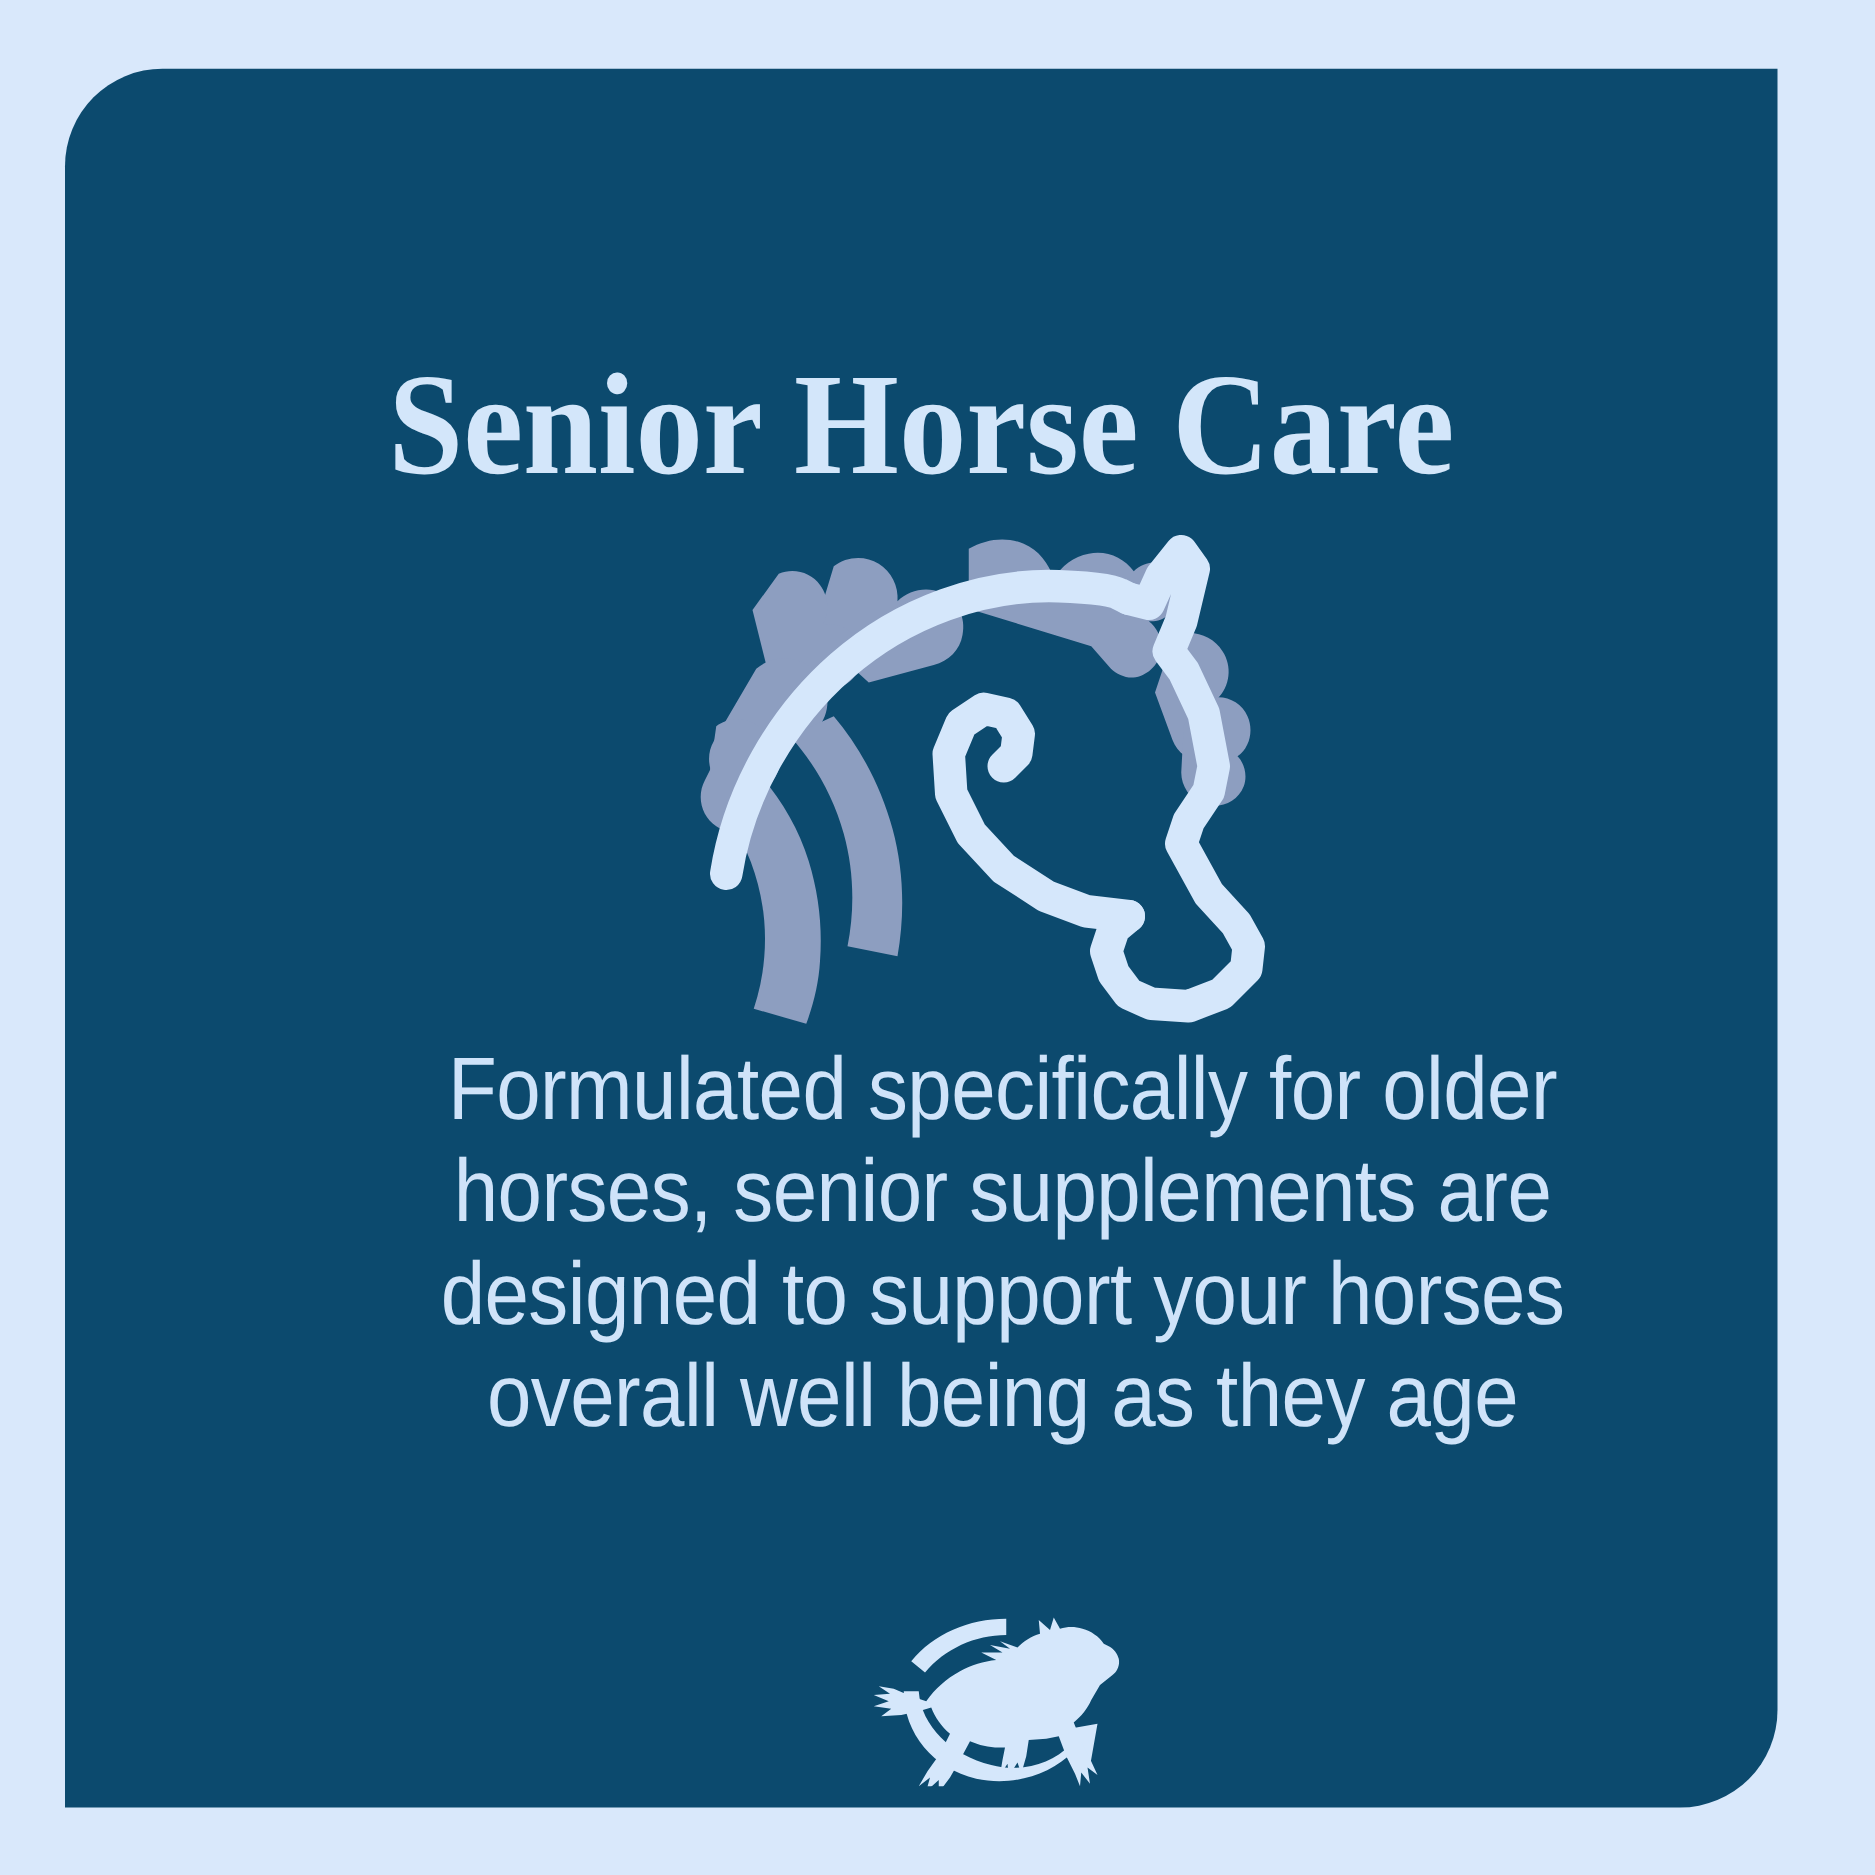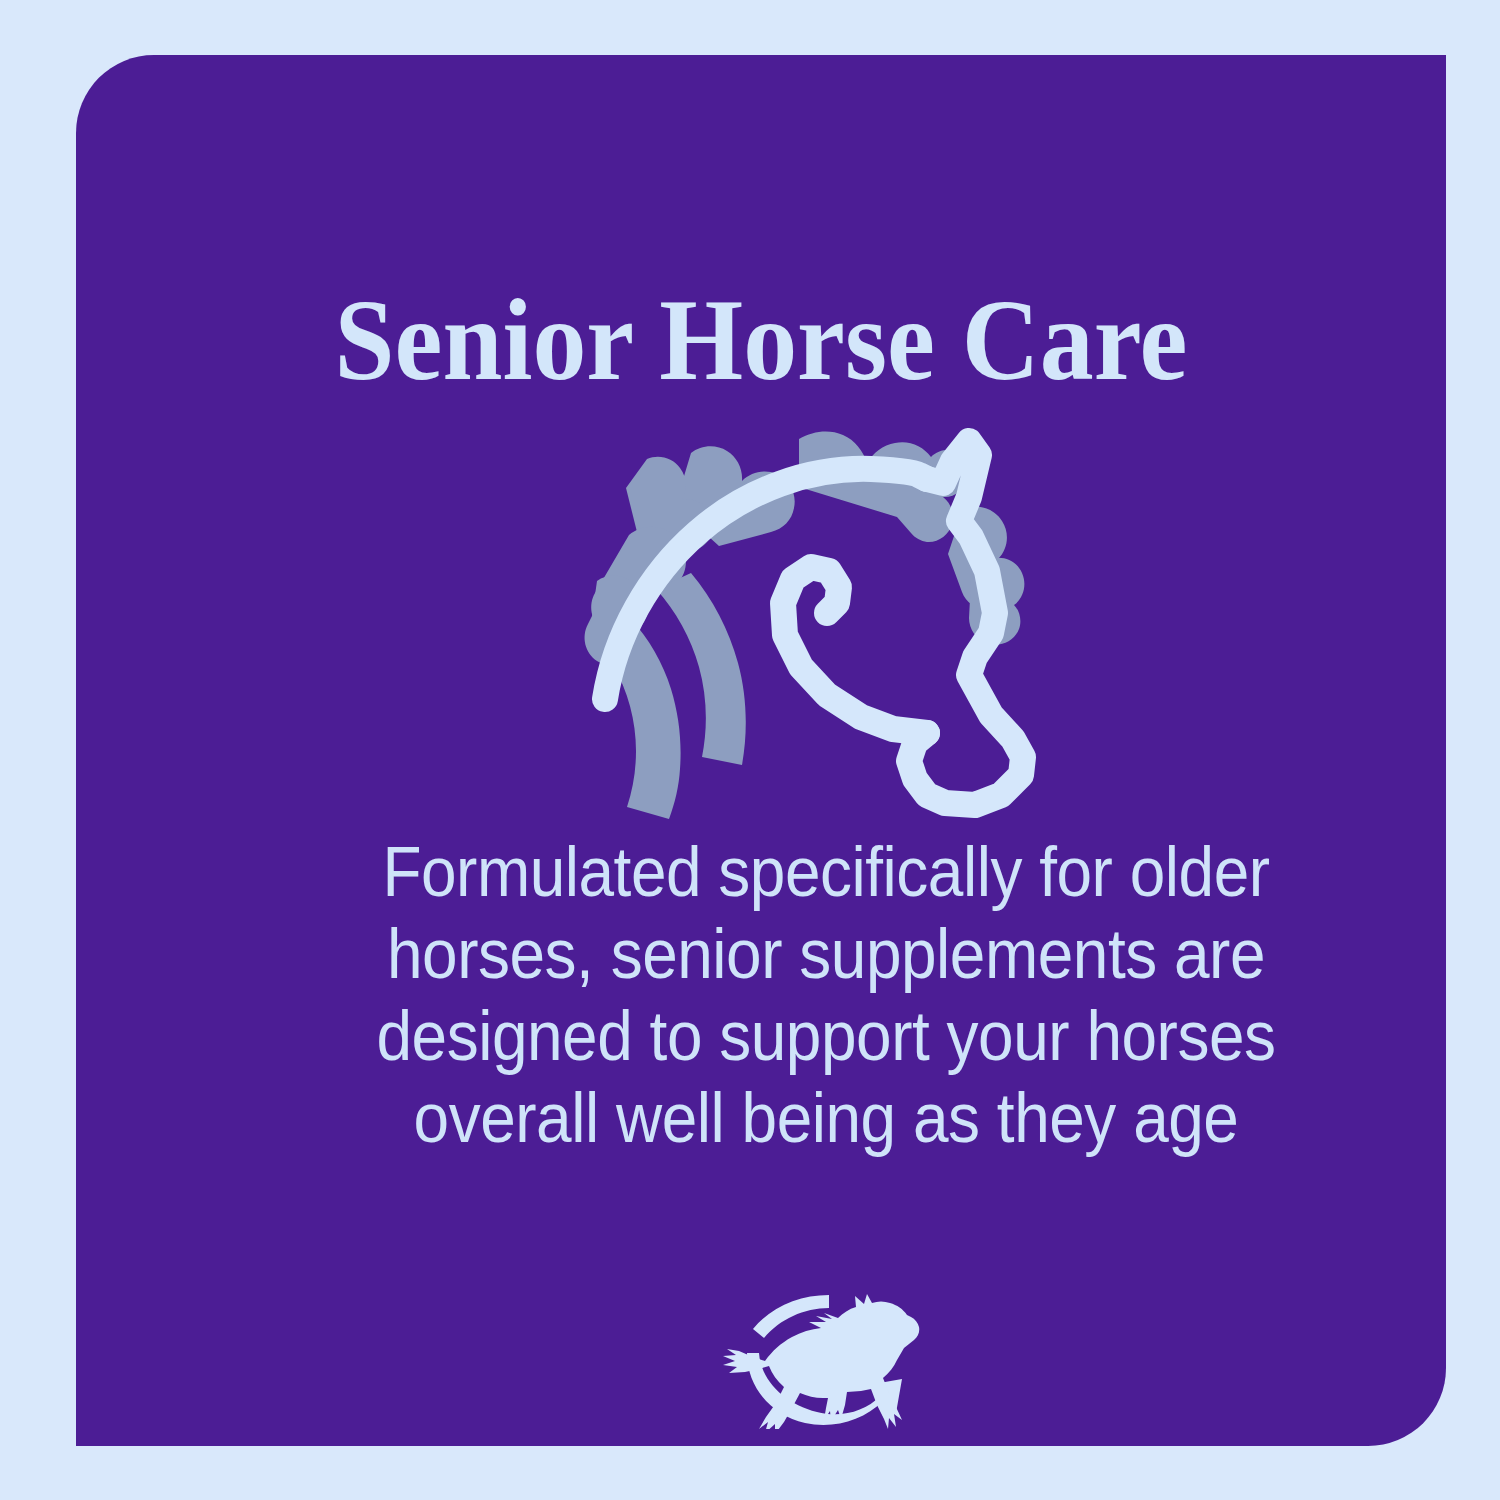--- a/index.html
+++ b/index.html
@@ -14,25 +14,25 @@
   }
   #stage {
     position: relative;
     width: 1500px;
     height: 1500px;
     background: #d9e8fb;
   }
   
   #panel {
     position: absolute;
-    left: 76px;
+    left: 52px;
     top: 55px;
     width: 1370px;
     height: 1391px;
-    background: #4c1d95;
+    background: #0c4a6e;
     border-radius: 78px 0 78px 0;
     overflow: hidden;
   }
   
   #title {
     position: absolute;
     left: 0;
     top: 226px;
     width: 100%;
     text-align: center;

